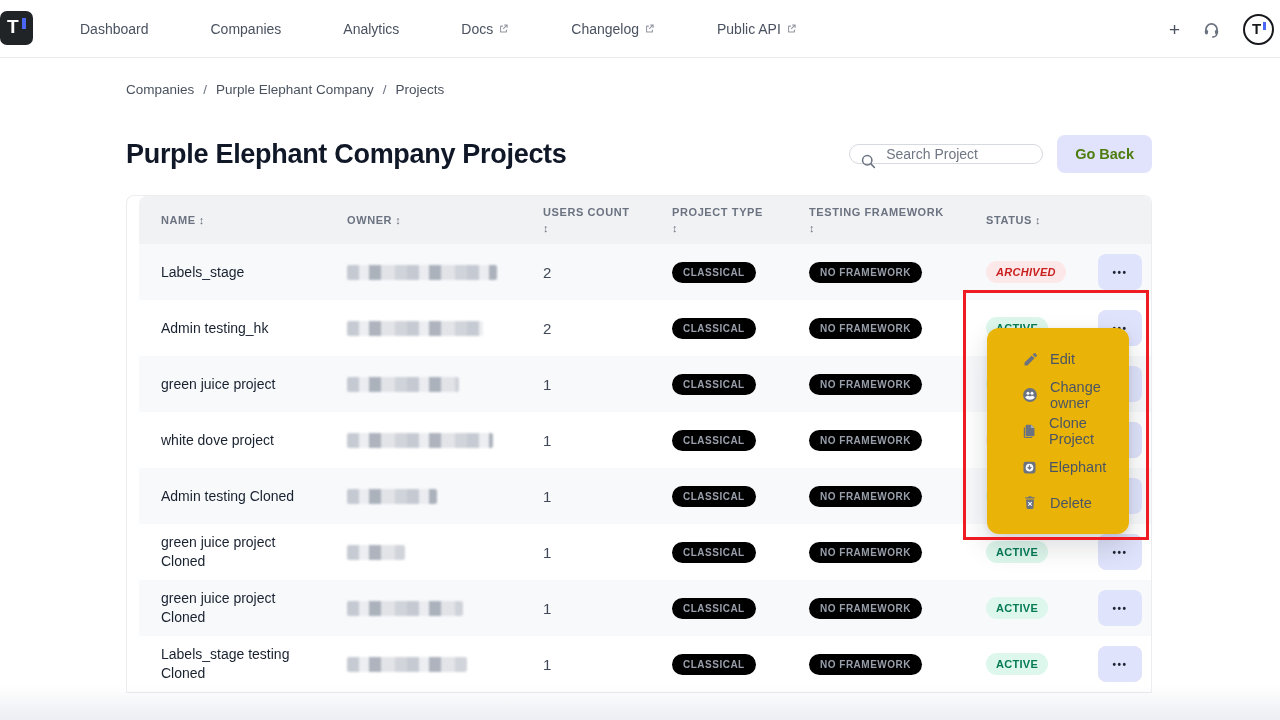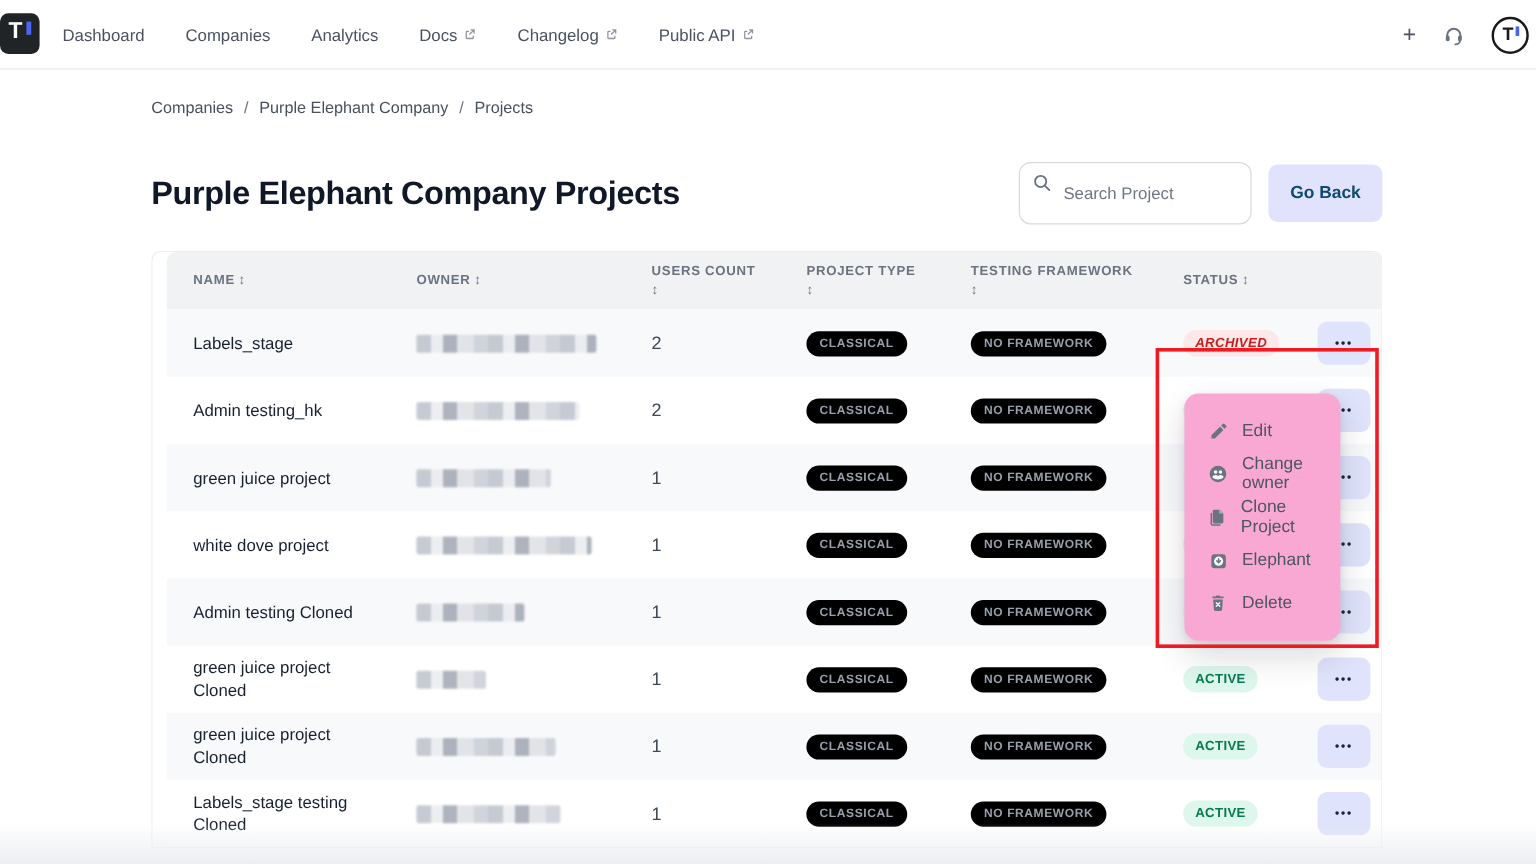--- a/index.html
+++ b/index.html
@@ -9,46 +9,46 @@
 
   
   .topnav { position:relative; height:58px; background:#fff; border-bottom:1px solid #e9eaee;
     display:flex; align-items:center; }
   .logo { position:absolute; left:0; top:11px; width:33px; height:34px; background:#212427;
     border-radius:7px; }
   .logo-t { position:absolute; left:7px; top:5px; color:#fff; font-size:19px; font-weight:900; }
   .logo-tick { position:absolute; right:7px; top:7px; width:4px; height:11px; background:#4a66f5; }
   .nav-items { display:flex; align-items:center; gap:34px; margin-left:52px; }
   .nav-link { font-size:14px; color:#4a5260; font-weight:500; cursor:pointer;
-    display:flex; align-items:center; gap:5px; text-decoration:none; }
+    display:flex; align-items:center; gap:5px; text-decoration:none;margin-left:28px; }
   .ext-ic { display:inline-flex; opacity:.75; }
   .nav-right { position:absolute; right:6px; top:0; height:58px; display:flex; align-items:center; gap:22px; }
   .plus-btn { font-size:19px; color:#4a5260; font-weight:400; cursor:pointer; line-height:1; }
   .support-btn { display:flex; cursor:pointer; }
   .avatar { position:relative; width:31px; height:31px; border:2.5px solid #17191c; border-radius:50%;
     background:#fff; }
   .avatar-t { position:absolute; left:7px; top:4px; color:#17191c; font-size:15px; font-weight:900; }
   .avatar-tick { position:absolute; right:6px; top:6px; width:3px; height:8px; background:#4a66f5; }
 
   
   .content { width:1026px; margin-left:126px; }
   .breadcrumb { display:flex; align-items:center; gap:9px; margin-top:24px; font-size:13.5px; color:#49515e; }
   .crumb { cursor:pointer; font-weight:500; }
   .crumb-sep { color:#6b7280; }
   .title-row { display:flex; align-items:center; justify-content:space-between; margin-top:38px; }
   .page-title { font-size:27px; font-weight:800; color:#101828; letter-spacing:-.3px; }
   .title-actions { display:flex; align-items:center; gap:14px; }
   .search-wrap { position:relative; }
-  .search-input { width:194px; height:52px; border:1px solid #d6d9de; border-radius:10px;
+  .search-input { width:194px; height:20px; border:1px solid #d6d9de; border-radius:10px;
     padding:0 10px 0 36px; font-size:14px; color:#374151; outline:none; background:#fff;
     font-family:inherit; }
   .search-input::placeholder { color:#6f7684; }
   .search-ic { position:absolute; left:11px; top:9px; }
-  .goback-btn { height:48px; padding:0 18px; background:#e0e3fb; border:none; border-radius:8px;
-    font-size:14.5px; font-weight:600; color:#0c4a6e; cursor:pointer; font-family:inherit; }
+  .goback-btn { height:38px; padding:0 18px; background:#e0e3fb; border:none; border-radius:8px;
+    font-size:14.5px; font-weight:600; color:#4d7c0f; cursor:pointer; font-family:inherit; }
 
   
   .table { margin-top:22px; border:1px solid #ebedf0; border-radius:8px 8px 0 0; border-bottom:1px solid #e4e6ea;padding-left:12px; }
   .t-head, .t-row { display:grid; grid-template-columns:208px 196px 129px 137px 177px 112px 67px;
     align-items:center; }
   .t-head { height:48px; background:#f1f2f4; border-radius:8px 8px 0 0; }
   .hcell { font-size:11px; font-weight:700; letter-spacing:.6px; color:#6b7280; cursor:pointer;
     padding-right:28px; line-height:1.5; }
   .hcell:first-child { padding-left:22px; }
   .sort { font-size:11px; margin-left:3px; }
@@ -64,23 +64,23 @@
   .pill { display:inline-block; font-size:10px; font-weight:700; letter-spacing:.5px;
     color:#989fab; background:#000000; border-radius:999px; padding:5px 11px; }
   .badge { display:inline-block; font-size:11px; font-weight:700; letter-spacing:.3px;
     border-radius:999px; padding:5px 10px; }
   .badge[data-status="ACTIVE"] { background:#def7ec; color:#057a55; }
   .badge[data-status="ARCHIVED"] { background:#fce8e8; color:#c81e1e;font-style:italic; }
   .dots-btn { width:44px; height:36px; background:#dfe3fb; border:none; border-radius:8px;
     color:#1b2430; cursor:pointer; font-size:10px; font-weight:800; letter-spacing:1.5px; }
 
   
-  .ctx-menu { position:absolute; left:987px; top:328px; width:130px; background:#f9a8d4;
+  .ctx-menu { position:absolute; left:987px; top:328px; width:142px; background:#eab308;
     border-radius:12px; box-shadow:0 12px 28px rgba(20,25,40,.16), 0 2px 6px rgba(20,25,40,.08);
-    padding:13px 1px; z-index:30; }
+    padding:13px 16px; z-index:30; }
   .ctx-item { display:flex; align-items:center; gap:11px; height:36px; padding:0 10px 0 18px;
     font-size:14.5px; font-weight:500; color:#4b5563; cursor:pointer; }
   .ctx-ic { display:flex; width:18px; justify-content:center; }
 
   
   .annot-rect { position:absolute; left:963px; top:290px; width:186px; height:250px;
     border:3px solid #ee1b23; z-index:40; pointer-events:none; }
 
   .bottom-fade { position:absolute; left:0; bottom:0; width:1280px; height:34px;
     background:linear-gradient(180deg,rgba(240,241,245,0) 0%,#eceef3 100%); pointer-events:none; }

